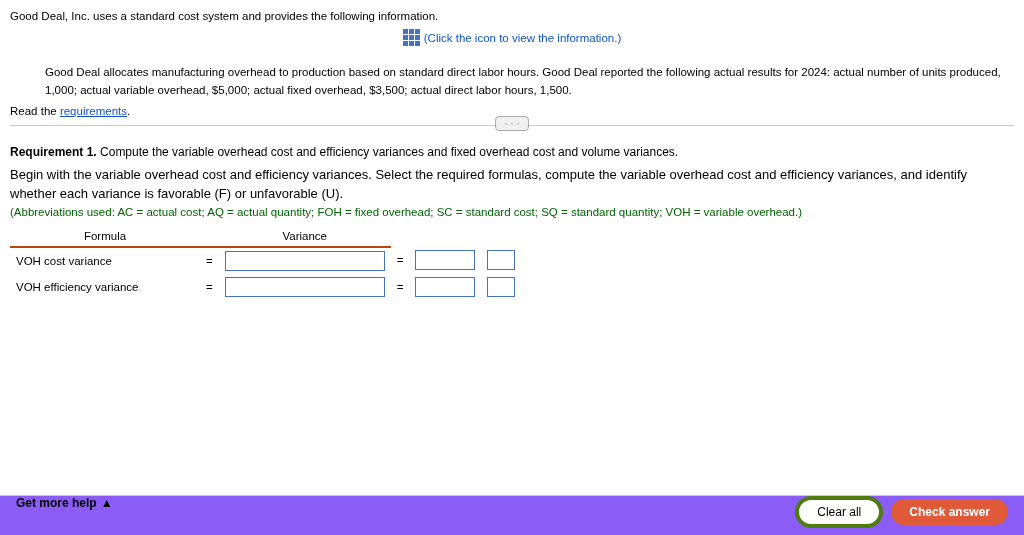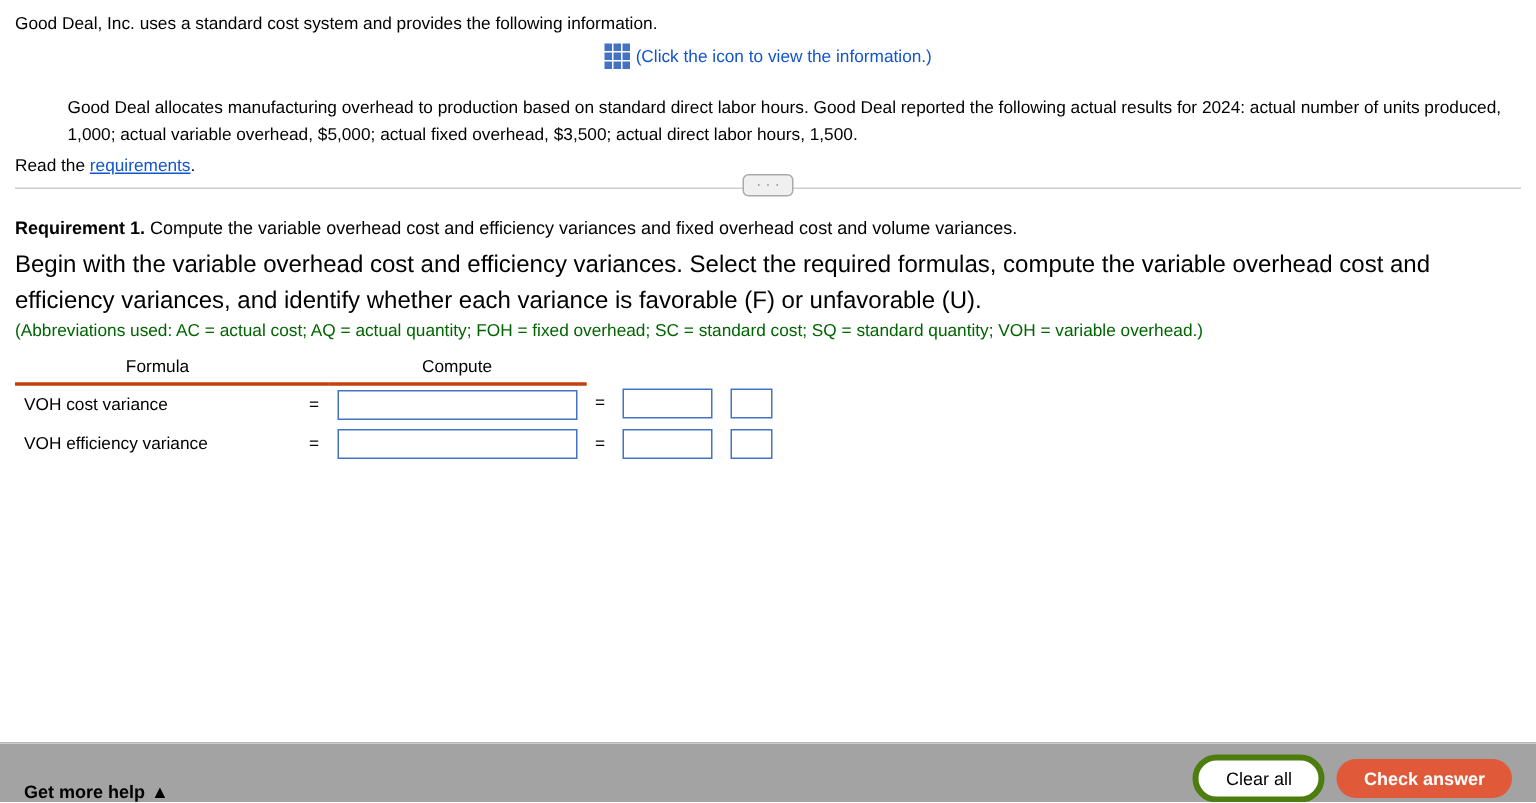--- a/index.html
+++ b/index.html
@@ -97,21 +97,21 @@
 
     .req-title span.req-num {
       font-weight: bold;
     }
 
     .req-title span.req-body {
       font-weight: normal;
     }
 
     .instruction-text {
-      font-size: 16px;
+      font-size: 13px;
       line-height: 1.5;
       margin-bottom: 2px;
     }
 
     .abbrev-text {
       font-size: 11.5px;
       color: #006400;
       margin-bottom: 10px;
     }
 
@@ -175,23 +175,23 @@
       outline: none;
     }
 
     
     .footer {
       position: fixed;
       bottom: 0;
       left: 0;
       width: 1024px;
       height: 40px;
-      background: #a3a3a3;
-      display: flex;
-      align-items: flex-end;
+      background: #8b5cf6;
+      display: flex;
+      align-items: flex-start;
       justify-content: space-between;
       padding: 0 16px;
       border-top: 1px solid #ccc;
     }
 
     .get-more-help {
       font-size: 12px;
       font-weight: bold;
       color: #000;
       cursor: pointer;
@@ -274,21 +274,21 @@
     </p>
 
     <p class="instruction-text">Begin with the variable overhead cost and efficiency variances. Select the required formulas, compute the variable overhead cost and efficiency variances, and identify whether each variance is favorable (F) or unfavorable (U).</p>
     <p class="abbrev-text">(Abbreviations used: AC = actual cost; AQ = actual quantity; FOH = fixed overhead; SC = standard cost; SQ = standard quantity; VOH = variable overhead.)</p>
 
     <table class="variance-table">
       <thead>
         <tr>
           <th class="formula-col-header">Formula</th>
           <th></th>
-          <th class="variance-col-header">Compute</th>
+          <th class="variance-col-header">Variance</th>
         </tr>
       </thead>
       <tbody>
 
         <tr>
           <td class="row-label">VOH cost variance</td>
           <td class="eq-sign">=</td>
           <td>
             <input type="text" class="formula-input" value="" style="">
           </td>

